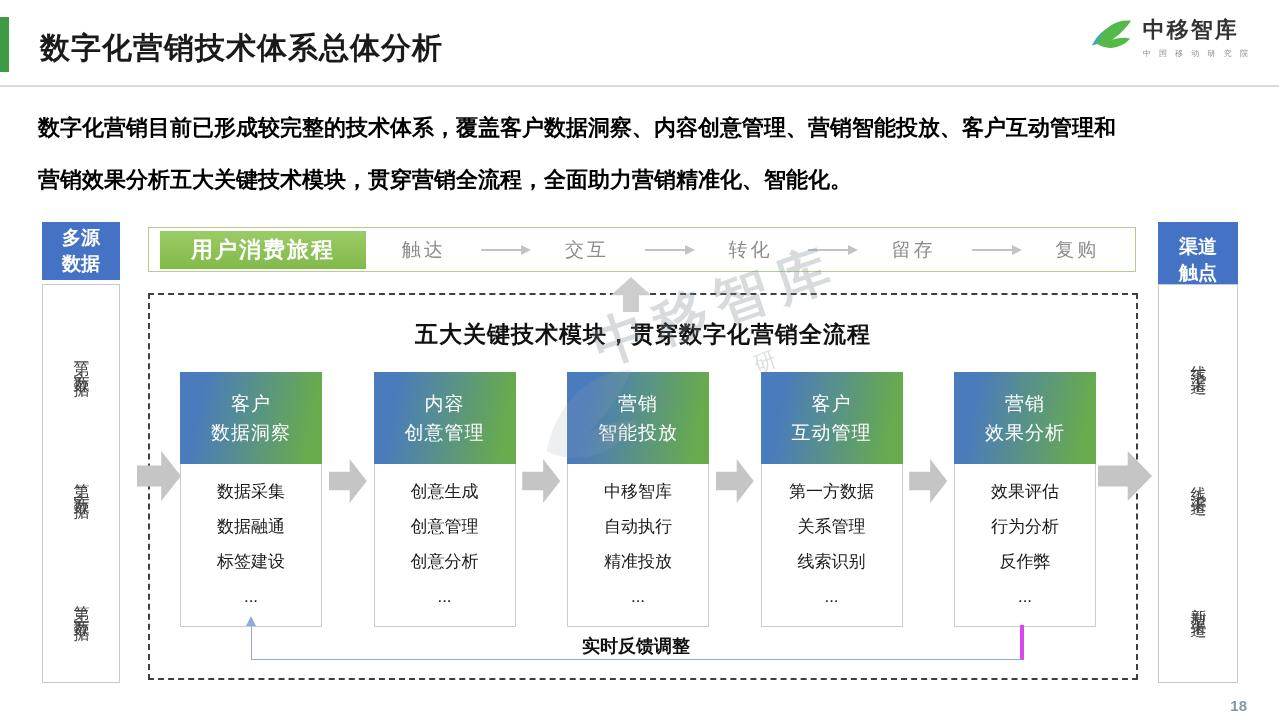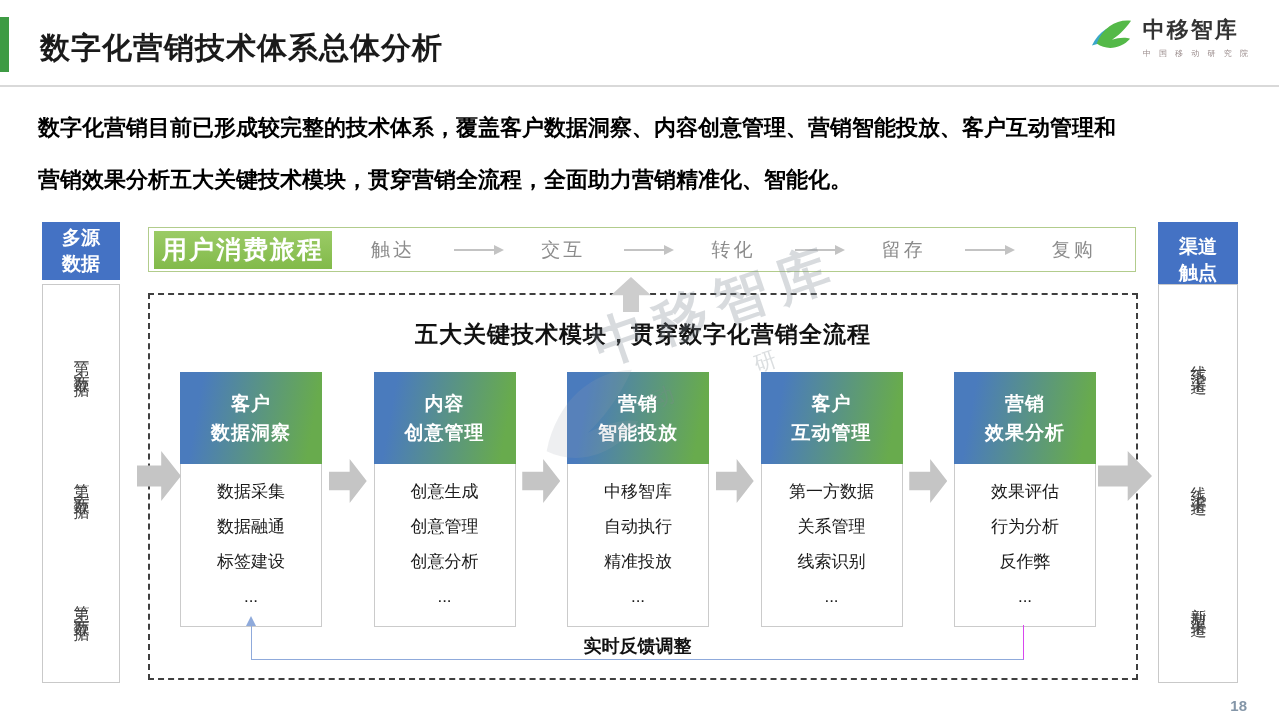--- a/index.html
+++ b/index.html
@@ -25,53 +25,53 @@
   .rp-head { left:1158px; top:222px; width:80px; height:76px; padding:4px 14px; }
   .panel-body { position:absolute; border:1px solid #c9c9c9; background:#fff; display:flex; flex-direction:column;
                 align-items:center; justify-content:space-around; padding:16px 0; }
   .lp-body { left:42px; top:284px; width:78px; height:399px; }
   .rp-body { left:1158px; top:284px; width:80px; height:399px; }
   .v-item { writing-mode:vertical-rl; text-orientation:upright; font-size:16px; color:#404040; letter-spacing:5px; }
 
   
   .journey { position:absolute; left:148px; top:227px; width:988px; height:45px; border:1px solid #b2cc8c;
              display:flex; align-items:center; background:#fff; }
-  .journey-label { width:178px; height:38px; margin-left:5px; background:linear-gradient(180deg,#9bcb66,#82ba4a);
-                   color:#fff; font-size:25px; font-weight:bold; display:flex; align-items:center; justify-content:center;
+  .journey-label { width:206px; height:38px; margin-left:11px; background:linear-gradient(180deg,#9bcb66,#82ba4a);
+                   color:#fff; font-size:22px; font-weight:bold; display:flex; align-items:center; justify-content:center;
                    letter-spacing:2px; flex-shrink:0; }
   .journey-stages { flex:1; display:flex; align-items:center; justify-content:space-evenly; }
   .stage-label { color:#8c8c8c; font-size:19px; letter-spacing:3px; }
   .j-arrow { position:relative; width:48px; height:2px; background:#c3c3c3; }
   .j-arrow::after { content:""; position:absolute; right:-2px; top:-4px; width:0; height:0;
                     border-left:10px solid #c3c3c3; border-top:5px solid transparent; border-bottom:5px solid transparent; }
 
   
   .dashed-box { position:absolute; left:148px; top:293px; width:990px; height:387px; border:2px dashed #3f3f3f; }
   .diagram-title { margin-top:24px; text-align:center; font-size:23px; font-weight:bold; color:#111; letter-spacing:1px; }
   .cards-row { display:flex; justify-content:space-between; align-items:flex-start; padding:0 40px 0 30px; margin-top:22px; }
   .card { width:142px; }
   .card-head { height:92px; background:linear-gradient(100deg,#4a7bbd 15%,#68ab4d 90%); color:#fff; font-size:19px;
-               font-weight:bold; display:flex; flex-direction:column; align-items:center; justify-content:center;
+               font-weight:normal; display:flex; flex-direction:column; align-items:center; justify-content:center;
                line-height:1.55; letter-spacing:1px; text-align:center; }
   .card-body { border:1px solid #cbcbcb; border-top:none; background:#fff; padding:10px 0 12px; }
   .card-item { text-align:center; font-size:17px; color:#1a1a1a; line-height:35px; }
 
   
   .flow-arrow { width:38px; height:46px; margin-top:86px; background:#c5c5c5; flex-shrink:0;
                 clip-path:polygon(0 30%, 55% 30%, 55% 2%, 100% 50%, 55% 98%, 55% 70%, 0 70%); }
   .enter-arrow { position:absolute; left:137px; top:450px; width:44px; height:52px; background:#c5c5c5; z-index:3;
                  clip-path:polygon(0 30%, 55% 30%, 55% 2%, 100% 50%, 55% 98%, 55% 70%, 0 70%); }
   .exit-arrow { position:absolute; left:1098px; top:450px; width:54px; height:52px; background:#c5c5c5; z-index:3;
                 clip-path:polygon(0 30%, 55% 30%, 55% 2%, 100% 50%, 55% 98%, 55% 70%, 0 70%); }
   .up-arrow { position:absolute; left:611px; top:277px; width:40px; height:35px; background:#cdcdcd; z-index:2;
               clip-path:polygon(50% 0, 100% 52%, 70% 52%, 70% 100%, 30% 100%, 30% 52%, 0 52%); }
 
   
   .feedback { position:absolute; left:251px; top:625px; width:773px; height:35px;
-              border-left:1px solid #8faadb; border-right:1px solid #d946ef; border-bottom:1px solid #8faadb; }
+              border-left:1px solid #8faadb; border-right:4px solid #d946ef; border-bottom:1px solid #8faadb; }
   .feedback-arrowhead { position:absolute; left:-6px; top:-9px; width:0; height:0;
                         border-bottom:10px solid #8faadb; border-left:5px solid transparent; border-right:5px solid transparent; }
   .feedback-label { position:absolute; left:50%; bottom:1px; transform:translateX(-50%); font-size:18px;
                     font-weight:bold; color:#111; background:#fff; padding:0 12px; white-space:nowrap; }
 
   
   .watermark { position:absolute; left:588px; top:270px; transform:rotate(-19deg); font-size:54px; font-weight:bold;
                color:rgba(125,135,145,0.30); letter-spacing:10px; z-index:6; pointer-events:none; white-space:nowrap; }
   .watermark-sub { position:absolute; left:648px; top:358px; transform:rotate(-19deg); font-size:22px;
                    color:rgba(125,135,145,0.28); letter-spacing:40px; z-index:6; pointer-events:none; white-space:nowrap; }

